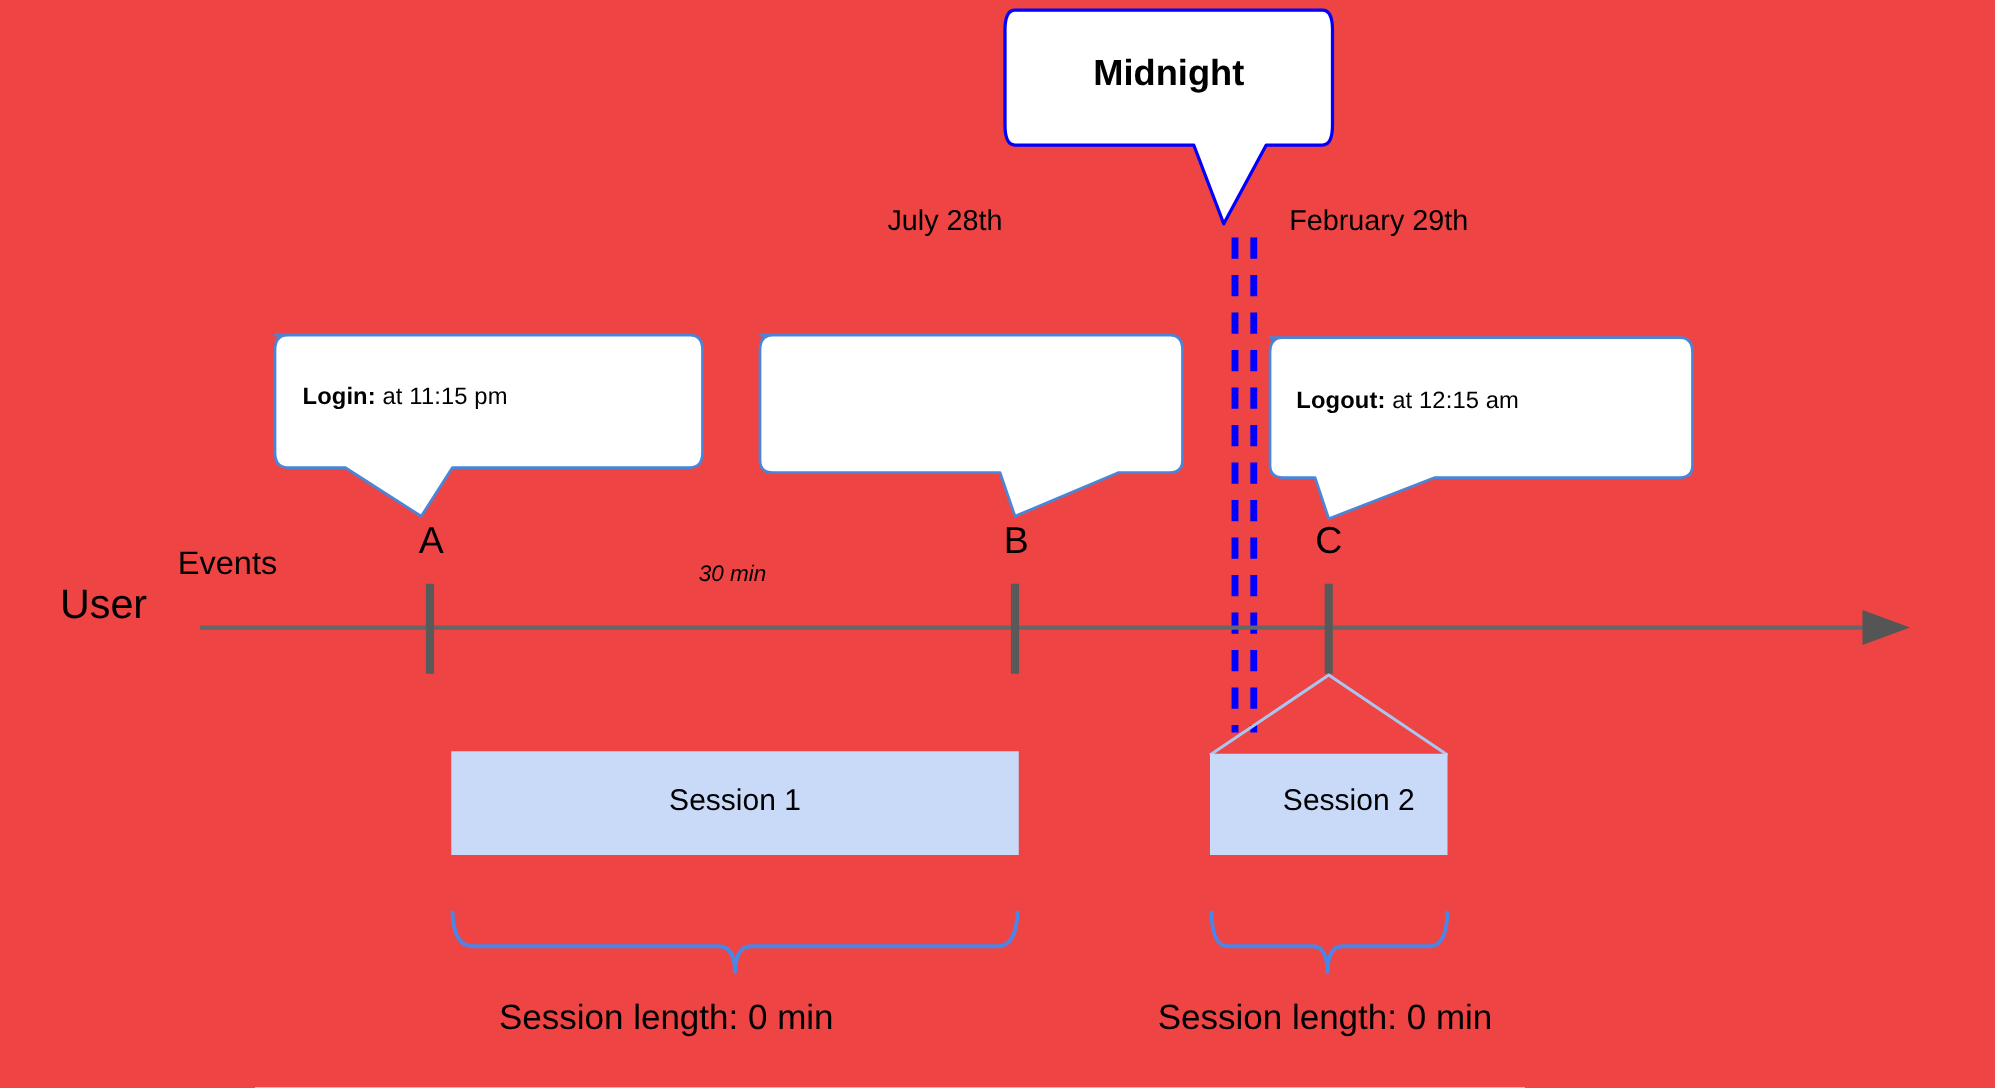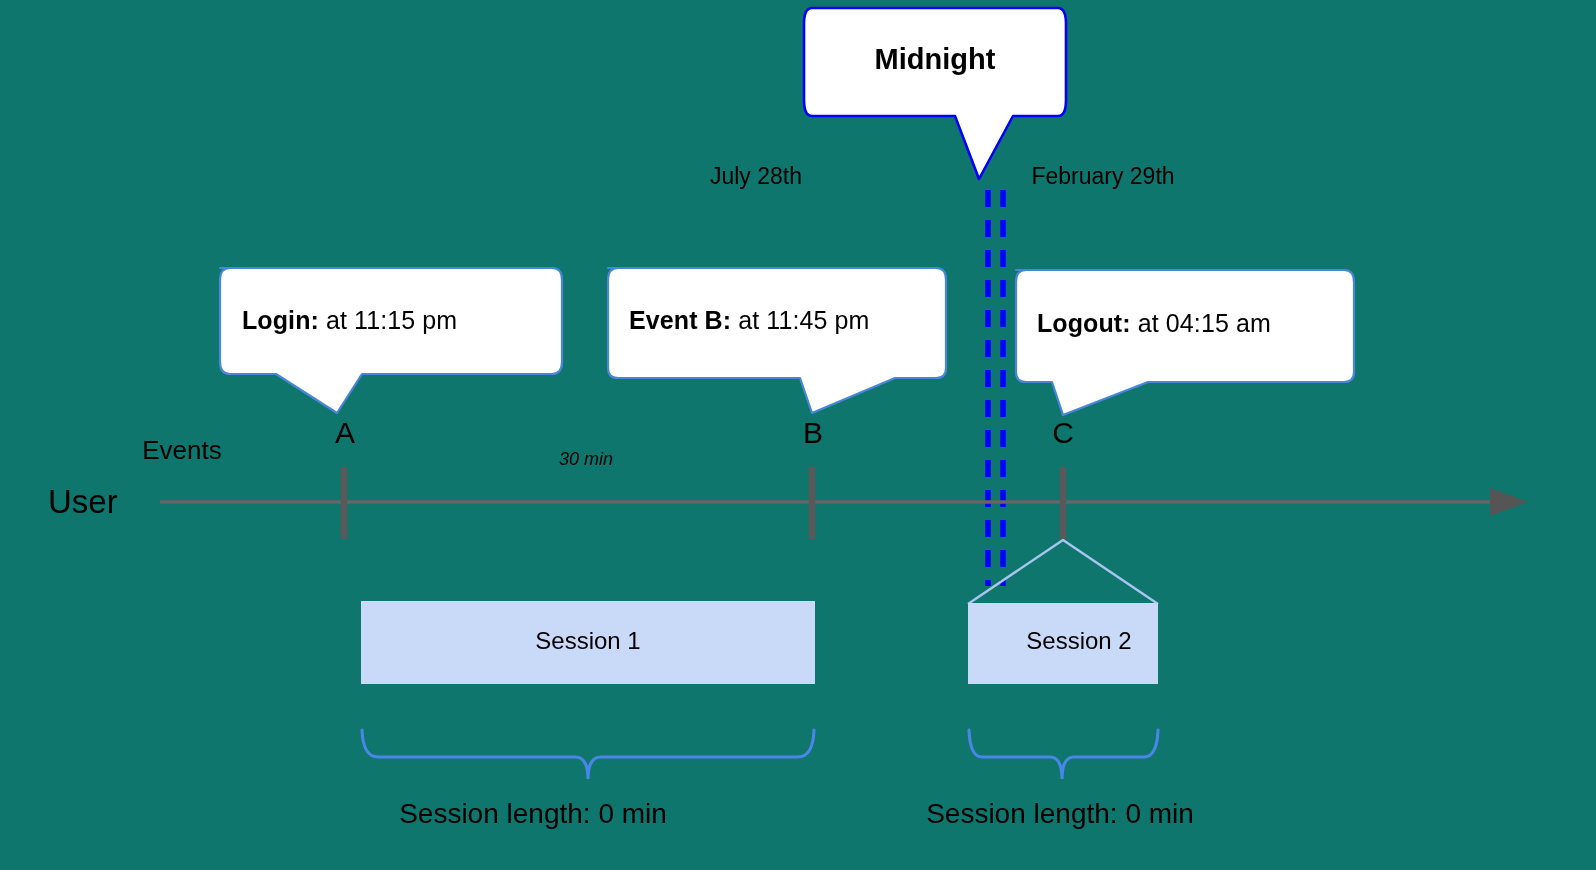--- a/index.html
+++ b/index.html
@@ -7,21 +7,21 @@
     padding: 0;
     background: #ffffff;
   }
   body {
     font-family: "Liberation Sans", sans-serif;
   }
   #stage {
     position: relative;
     width: 1596px;
     height: 870px;
-    background: #0f766e;
+    background: #ef4444;
     overflow: hidden;
   }
   #vector-layer {
     position: absolute;
     left: 0;
     top: 0;
     width: 1596px;
     height: 870px;
     pointer-events: none;
   }
@@ -31,21 +31,21 @@
     white-space: nowrap;
     color: #000000;
     line-height: 1;
   }
   .center-x {
     transform: translateX(-50%);
   }
 
   
   .bubble-text {
-    font-size: 25px;
+    font-size: 19px;
     letter-spacing: 0.1px;
   }
   .bubble-text b {
     font-weight: bold;
   }
 
   .midnight-text {
     font-size: 29px;
     font-weight: bold;
   }
@@ -189,30 +189,27 @@
 
   <div class="txt midnight-text center-x" style="left:935px; top:45px;">Midnight</div>
 
   <div class="txt date-label center-x" style="left:756px; top:165px;">July 28th</div>
   <div class="txt date-label center-x" style="left:1103px; top:165px;">February 29th</div>
 
   <div class="txt bubble-text" style="left:242px; top:308px;">
     <b>Login:</b><span> at 11:15 pm</span>
   </div>
 
-  <div class="txt bubble-text" style="left:629px; top:308px;">
-    <b>Event B:</b><span> at 11:45 pm</span>
+
+  <div class="txt bubble-text" style="left:1037px; top:311px;">
+    <b>Logout:</b><span> at 12:15 am</span>
   </div>
 
-  <div class="txt bubble-text" style="left:1037px; top:311px;">
-    <b>Logout:</b><span> at 04:15 am</span>
-  </div>
-
   <div class="txt row-label center-x" style="left:182px; top:420px;margin-top:17px;">Events</div>
-  <div class="txt lane-label" style="left:48px; top:485px;">User</div>
+  <div class="txt lane-label" style="left:48px; top:466px;">User</div>
 
   <div class="txt event-letter center-x" style="left:345px; top:418px;">A</div>
   <div class="txt event-letter center-x" style="left:813px; top:418px;">B</div>
   <div class="txt event-letter center-x" style="left:1063px; top:418px;">C</div>
 
   <div class="txt gap-label center-x" style="left:586px; top:450px;">30 min</div>
 
   <div class="txt session-label center-x" style="left:588px; top:629px;">Session 1</div>
   <div class="txt session-label center-x" style="left:1063px; top:629px;margin-left:16px;">Session 2</div>
 

